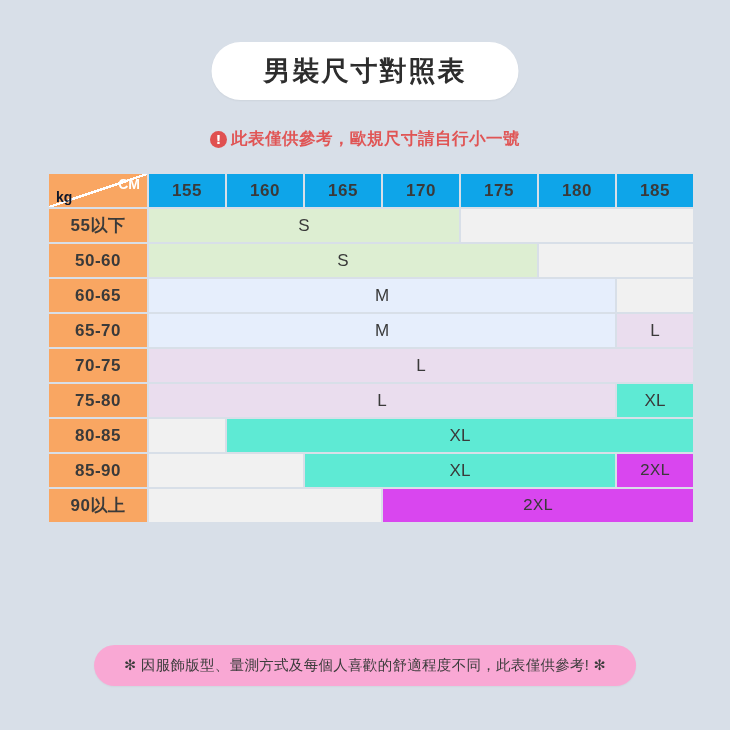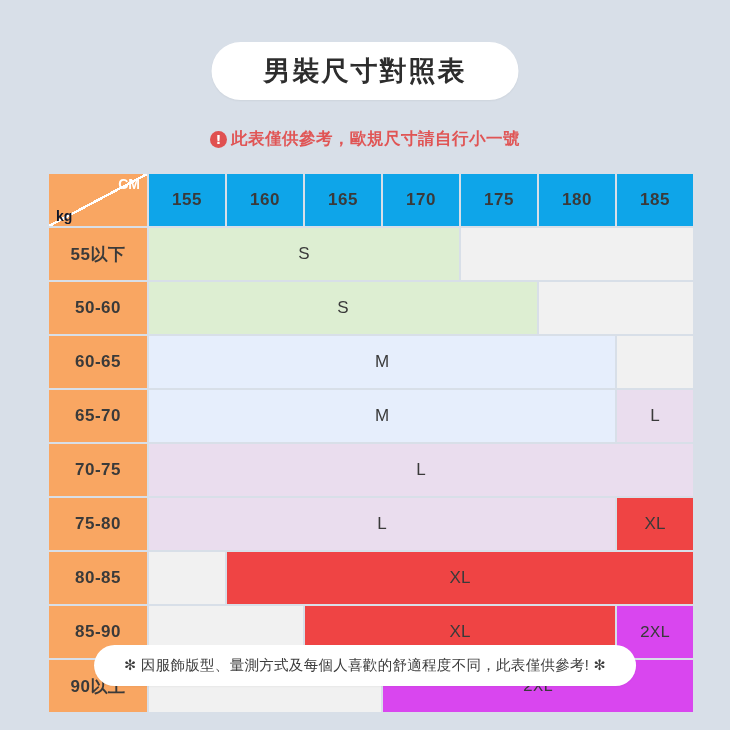--- a/index.html
+++ b/index.html
@@ -72,21 +72,21 @@
   #size-table {
     position: absolute;
     left: 47px;
     top: 172px;
     width: 636px;
     border-collapse: separate;
     border-spacing: 2px;
     table-layout: fixed;
   }
   #size-table td {
-    height: 52px;
+    height: 33px;
     padding: 0;
     text-align: center;
     vertical-align: middle;
     font-size: 17px;
     color: #3a3a3a;
   }
   col.label-col { width: 98px; }
   col.data-col  { width: 76px; }
 
   td.hdr {
@@ -131,30 +131,30 @@
     bottom: 2px;
     color: #0f172a;
     font-weight: bold;
     font-size: 14px;
   }
 
   td.c-empty  { background: #f1f1f1; }
   td.c-S      { background: #ddeed2; }
   td.c-M      { background: #e6eefc; }
   td.c-L      { background: #eaddee; }
-  td.c-XL     { background: #ef4444; }
+  td.c-XL     { background: #5eead4; }
   td.c-2XL    { background: #d946ef; font-family: Liberation Mono, monospace; }
 
   
   #footer-pill {
     position: absolute;
     left: 50%;
     top: 645px;
     transform: translateX(-50%);
-    background: #ffffff;
+    background: #f9a8d4;
     border-radius: 26px;
     padding: 11px 30px;
     box-shadow: 0 1px 2px rgba(0,0,0,0.04);
   }
   #footer-pill .footer-text {
     font-size: 14.5px;
     color: #3c3c3c;
     white-space: nowrap;
     letter-spacing: 0.3px;
   }

